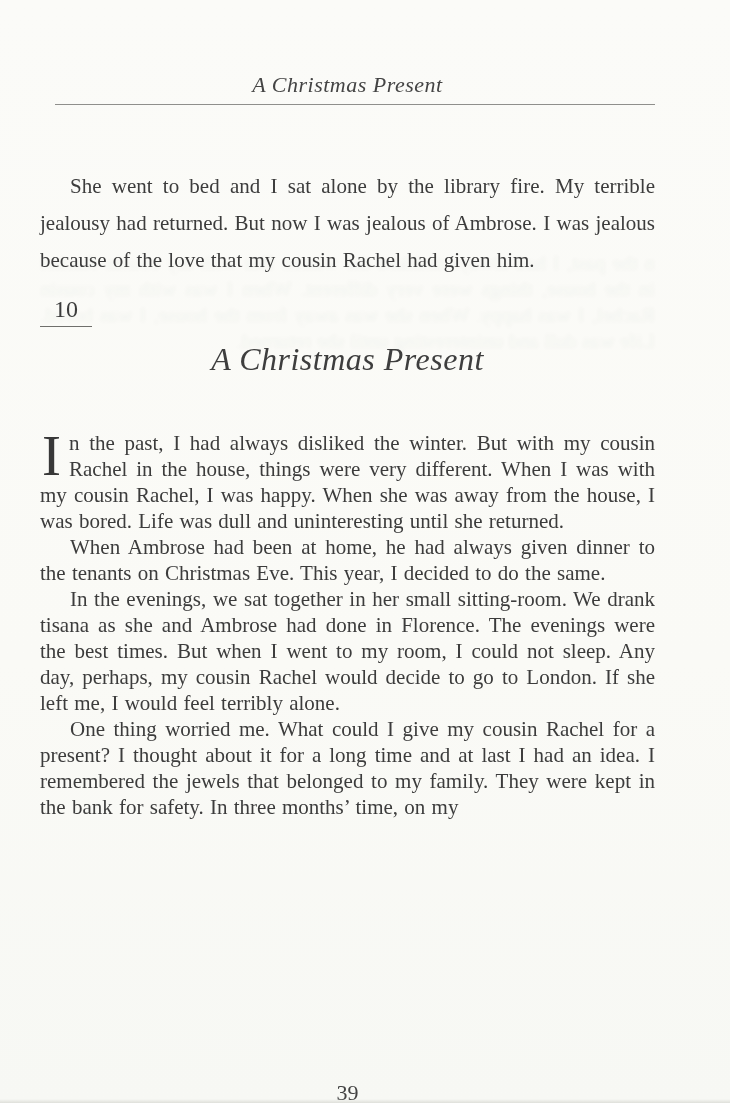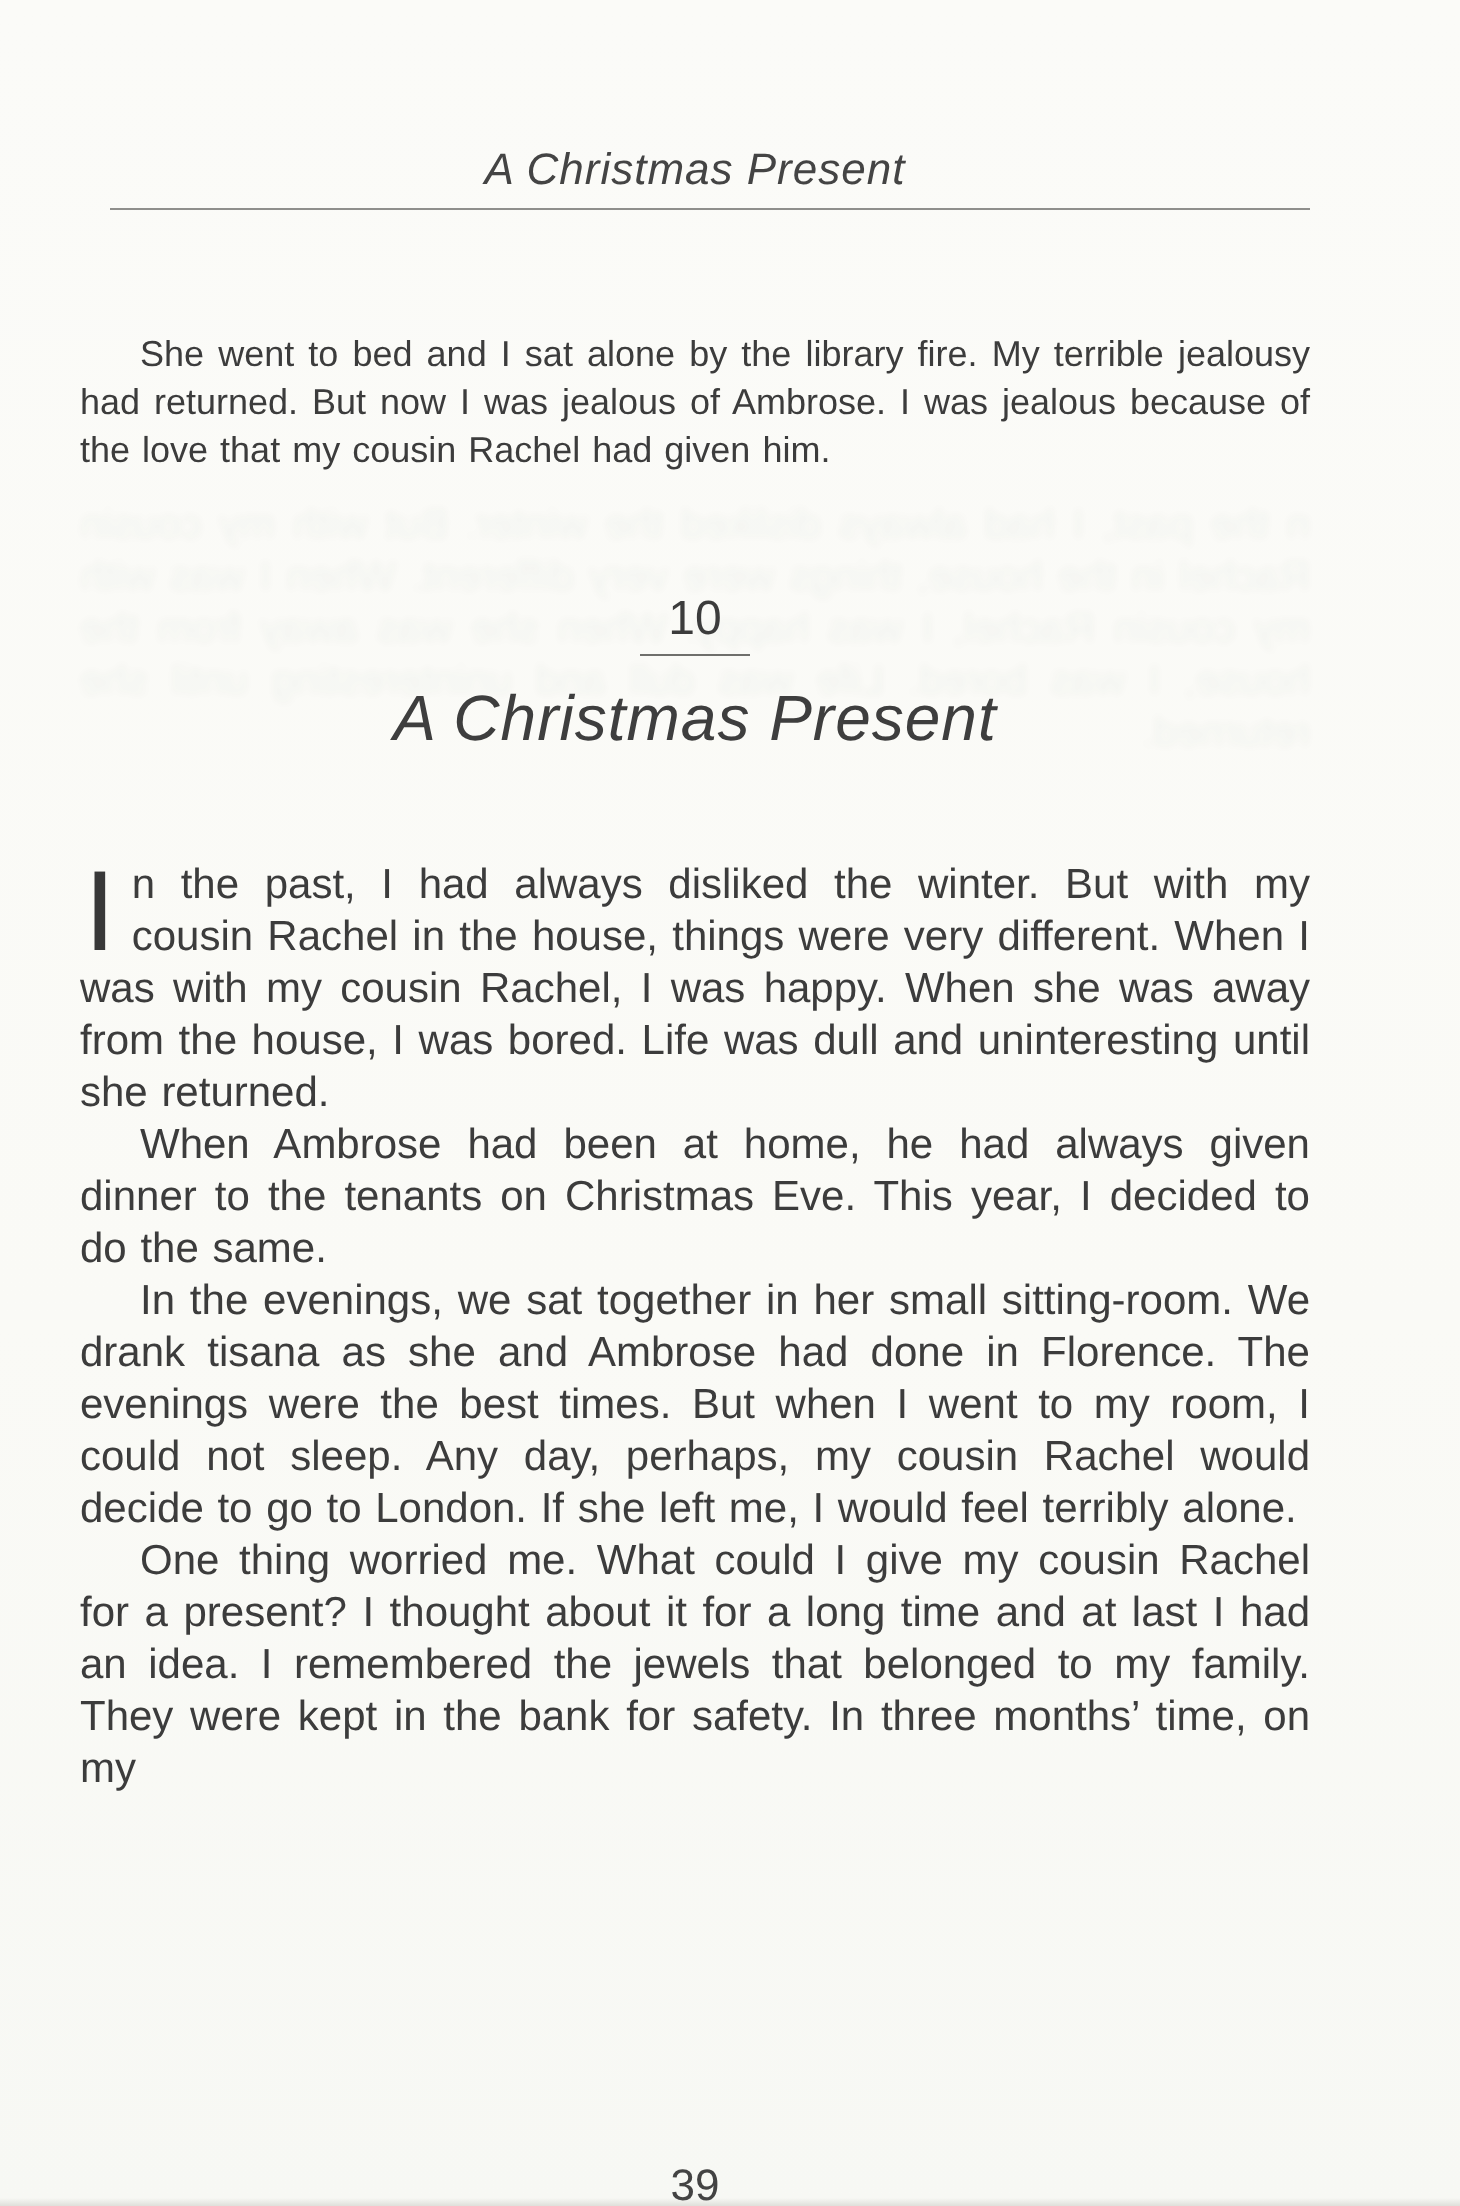--- a/index.html
+++ b/index.html
@@ -7,21 +7,21 @@
     padding: 0;
     background: #e8e8e6;
   }
   .page {
     position: relative;
     width: 730px;
     height: 1103px;
     margin: 0 auto;
     background: linear-gradient(180deg, #fbfbf8 0%, #fafaf6 60%, #f7f8f4 100%);
     overflow: hidden;
-    font-family: Liberation Sans, sans-serif;
+    font-family: Liberation Serif, serif;
     color: #3c3c3c;
   }
   
   .scan-edge-bottom {
     position: absolute;
     left: 0; bottom: 0;
     width: 100%; height: 4px;
     background: linear-gradient(180deg, rgba(0,0,0,0) 0%, rgba(150,150,140,0.25) 100%);
     pointer-events: none;
   }
@@ -42,32 +42,32 @@
     left: 55px;
     width: 600px;
     height: 1px;
     background: #8f8f8c;
   }
   .intro-paragraph {
     position: absolute;
     top: 147px;
     left: 40px;
     width: 615px;
-    font-size: 18px;
-    line-height: 24px;
+    font-size: 21px;
+    line-height: 37px;
     text-align: justify;
     text-indent: 30px;
     word-spacing: 1px;
   }
   .chapter-number {
     position: absolute;
     top: 296px;
     left: 40px;
     width: 615px;
-    text-align: center;
+    text-align: left;
     font-size: 24px;
     color: #3c3c3c;
   }
   .chapter-number .num {
     display: inline-block;
     padding: 0 14px 3px 14px;
     border-bottom: 1px solid #6f6f6c;
   }
   .chapter-title {
     position: absolute;

